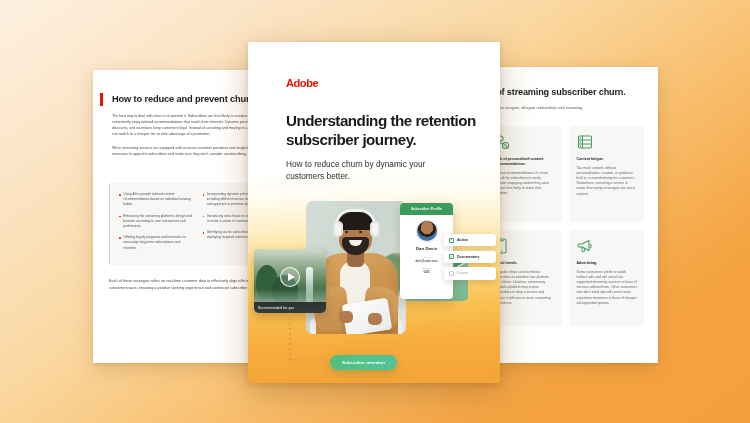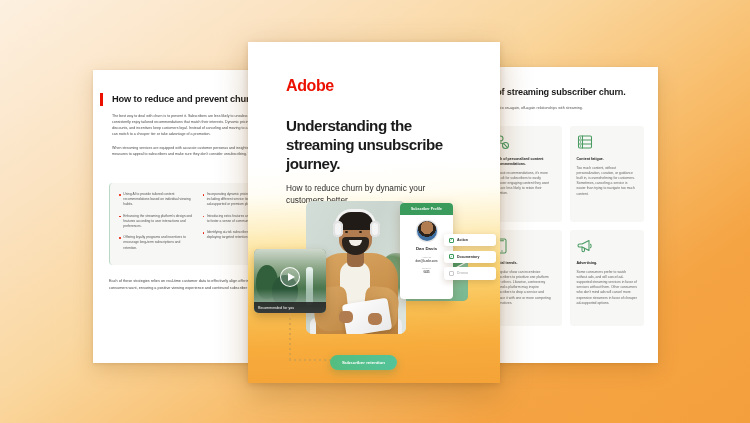--- a/index.html
+++ b/index.html
@@ -98,21 +98,21 @@
     width: 252px; height: 341px;
     background: linear-gradient(178deg,
       #ffffff 0%, #ffffff 36%, #fffdf4 44%,
       #fef0c6 54%, #fcd878 66%, #f9be51 78%,
       #f7ac3c 88%, #f5a337 100%);
     box-shadow: 0 10px 30px rgba(120, 70, 10, .30), 0 2px 6px rgba(110,60,10,.18);
     z-index: 5;
   }
   .pc-inner { position: relative; width: 100%; height: 100%; padding: 36px 0 0 38px; }
   .adobe-logo {
-    font-size: 16px; font-weight: bold; color: #eb1000;
+    font-size: 11px; font-weight: bold; color: #eb1000;
     letter-spacing: -.4px; line-height: 1;
   }
   .c-title {
     font-size: 15.2px; font-weight: bold; color: #1b1b1b;
     line-height: 19px; letter-spacing: -.5px; margin-top: 22px;
     width: 190px;
   }
   .c-sub {
     font-size: 8.3px; color: #2e2e2e; line-height: 12px;
     margin-top: 9px; width: 175px;
@@ -399,21 +399,21 @@
           <div class="r-cbody">Some consumers prefer to watch without ads, and will cancel ad-supported streaming services in favor of services without them. Other consumers who don't mind ads will cancel more expensive streamers in favor of cheaper ad-supported options.</div>
         </div>
 
       </div>
     </div>
   </div>
 
   <div class="page" id="page-center">
     <div class="pc-inner">
       <div class="adobe-logo">Adobe</div>
-      <div class="c-title">Understanding the streaming unsubscribe journey.</div>
+      <div class="c-title">Understanding the retention subscriber journey.</div>
       <div class="c-sub">How to reduce churn by dynamic your customers better.</div>
 
       <div class="illo">
 
         <div class="photo">
           <div class="ph-wall"></div>
           <div class="ph-plant"></div>
           <div class="ph-lap"></div>
           <div class="ph-body"></div>
           <div class="ph-shirt"></div>

